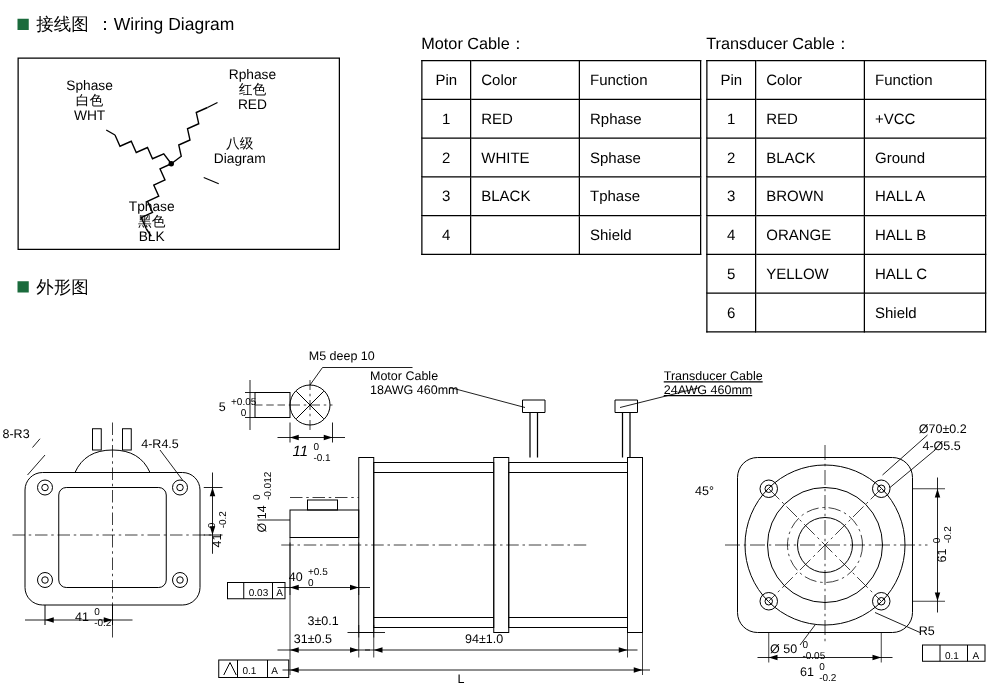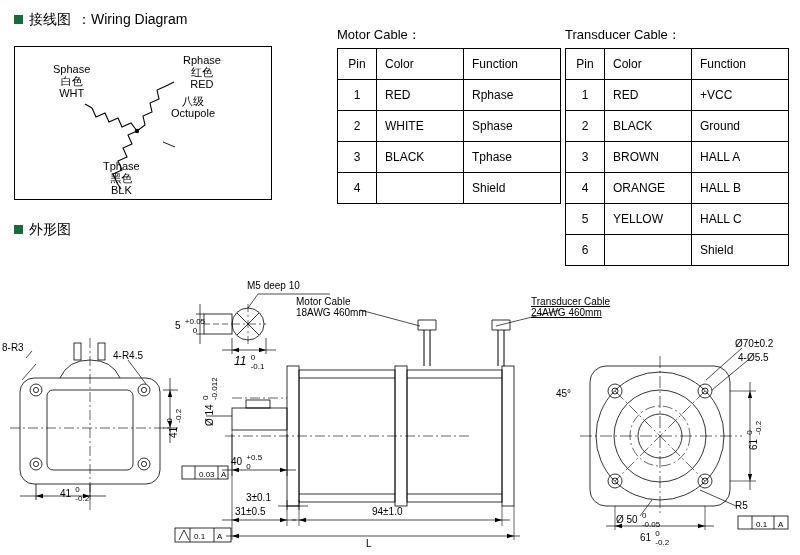--- a/index.html
+++ b/index.html
@@ -69,23 +69,23 @@
     <div>红色</div>
     <div>RED</div>
   </div>
 
   <div class="lbl" style="left:88px;top:113px;">
     <div>Tphase</div>
     <div>黑色</div>
     <div>BLK</div>
   </div>
 
-  <div class="lbl" style="left:156px;top:48px;">
+  <div class="lbl" style="left:156px;top:62px;">
     <div>八级</div>
-    <div>Octupole</div>
+    <div>Diagram</div>
   </div>
 </div>
 
 <div class="t-title" style="left:337px;top:26px;">Motor Cable：</div>
 <table style="left:337px;top:48px;">
   <tbody>
       <tr>
     <th class="c1">Pin</th>
     <th class="c2">Color</th>
     <th class="c3">Function</th>

